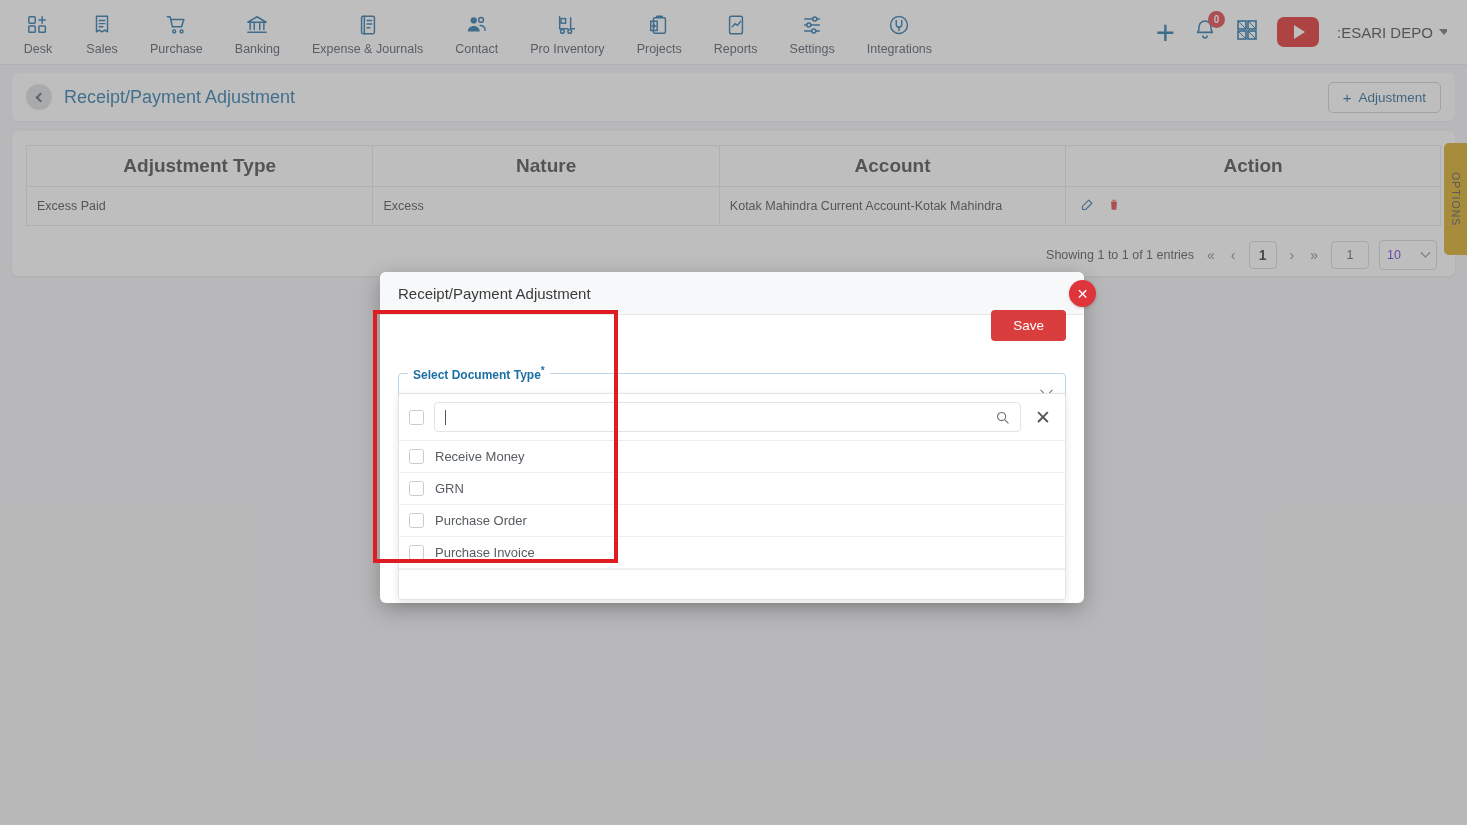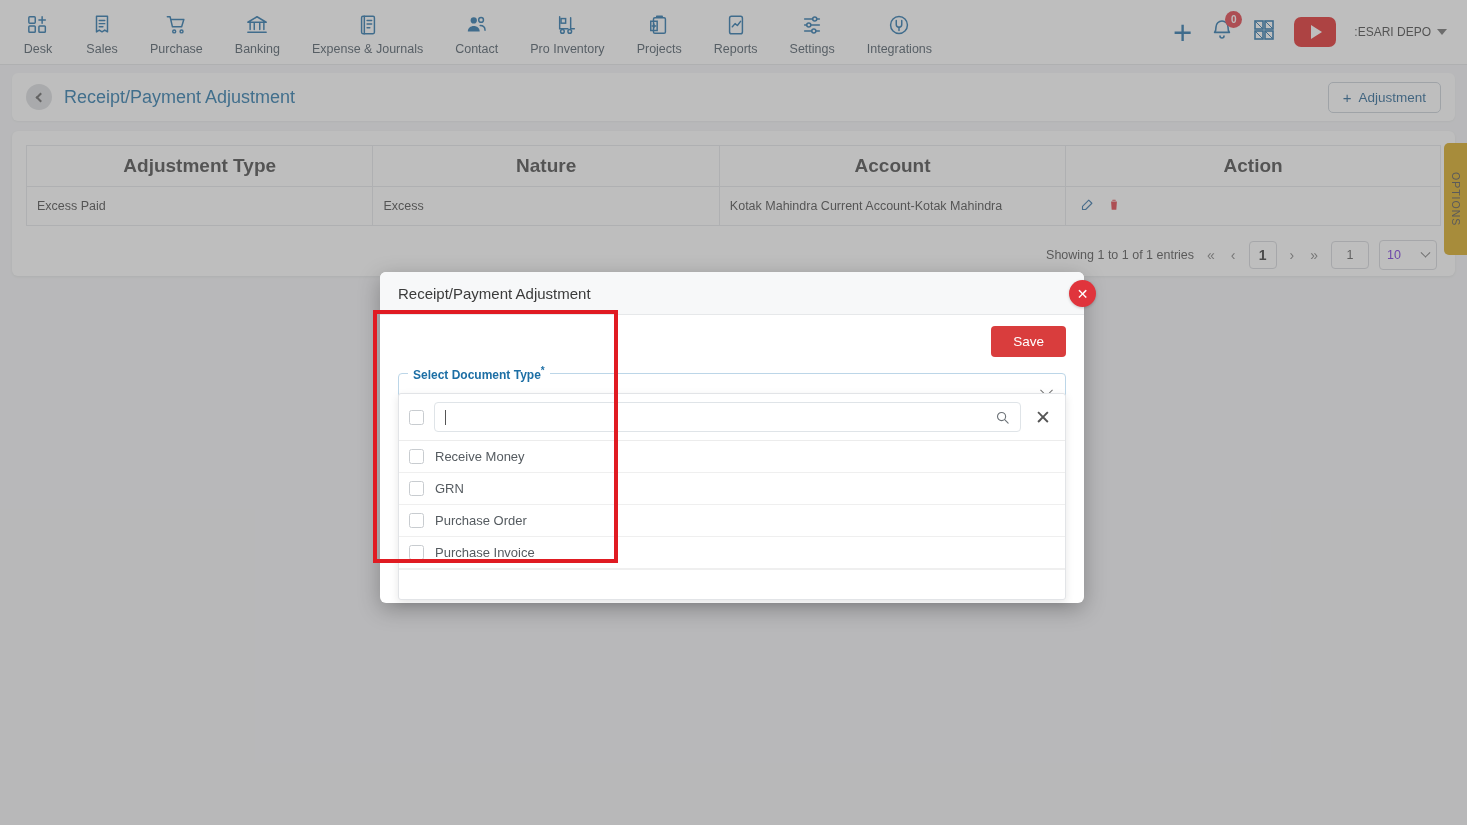--- a/index.html
+++ b/index.html
@@ -78,21 +78,21 @@
   }
   .yt-tri {
     width: 0; height: 0;
     border-left: 11px solid #fff;
     border-top: 7px solid transparent;
     border-bottom: 7px solid transparent;
     margin-left: 3px;
   }
   .user-menu {
     display: flex; align-items: center; gap: 6px;
-    font-size: 12px; color: #3d3d3d; cursor: pointer;
+    font-size: 15px; color: #3d3d3d; cursor: pointer;
     max-width: 110px; overflow: hidden;
   }
   .user-name { white-space: nowrap; }
   .caret-down {
     width: 0; height: 0;
     border-left: 5px solid transparent;
     border-right: 5px solid transparent;
     border-top: 6px solid #6b6b6b;
   }
 
@@ -309,21 +309,21 @@
     border-bottom: 1px solid #efefef;
     cursor: pointer;
   }
   .dd-opt:last-child { border-bottom: none; }
   .dd-opt-label { font-size: 13px; color: #555b60; }
   .dd-tail { height: 30px; border-top: 1px solid #efefef; }
 
   
   .modal-footer {
     position: absolute;
-    right: 18px; bottom: 58px;
+    right: 18px; bottom: 74px;
     z-index: 105;
   }
   .save-btn {
     background: #d93d3d; color: #fff;
     border: none; border-radius: 4px;
     font-size: 13.5px; padding: 8px 22px;
     cursor: pointer; font-family: "Liberation Sans", sans-serif;
   }
 
   

